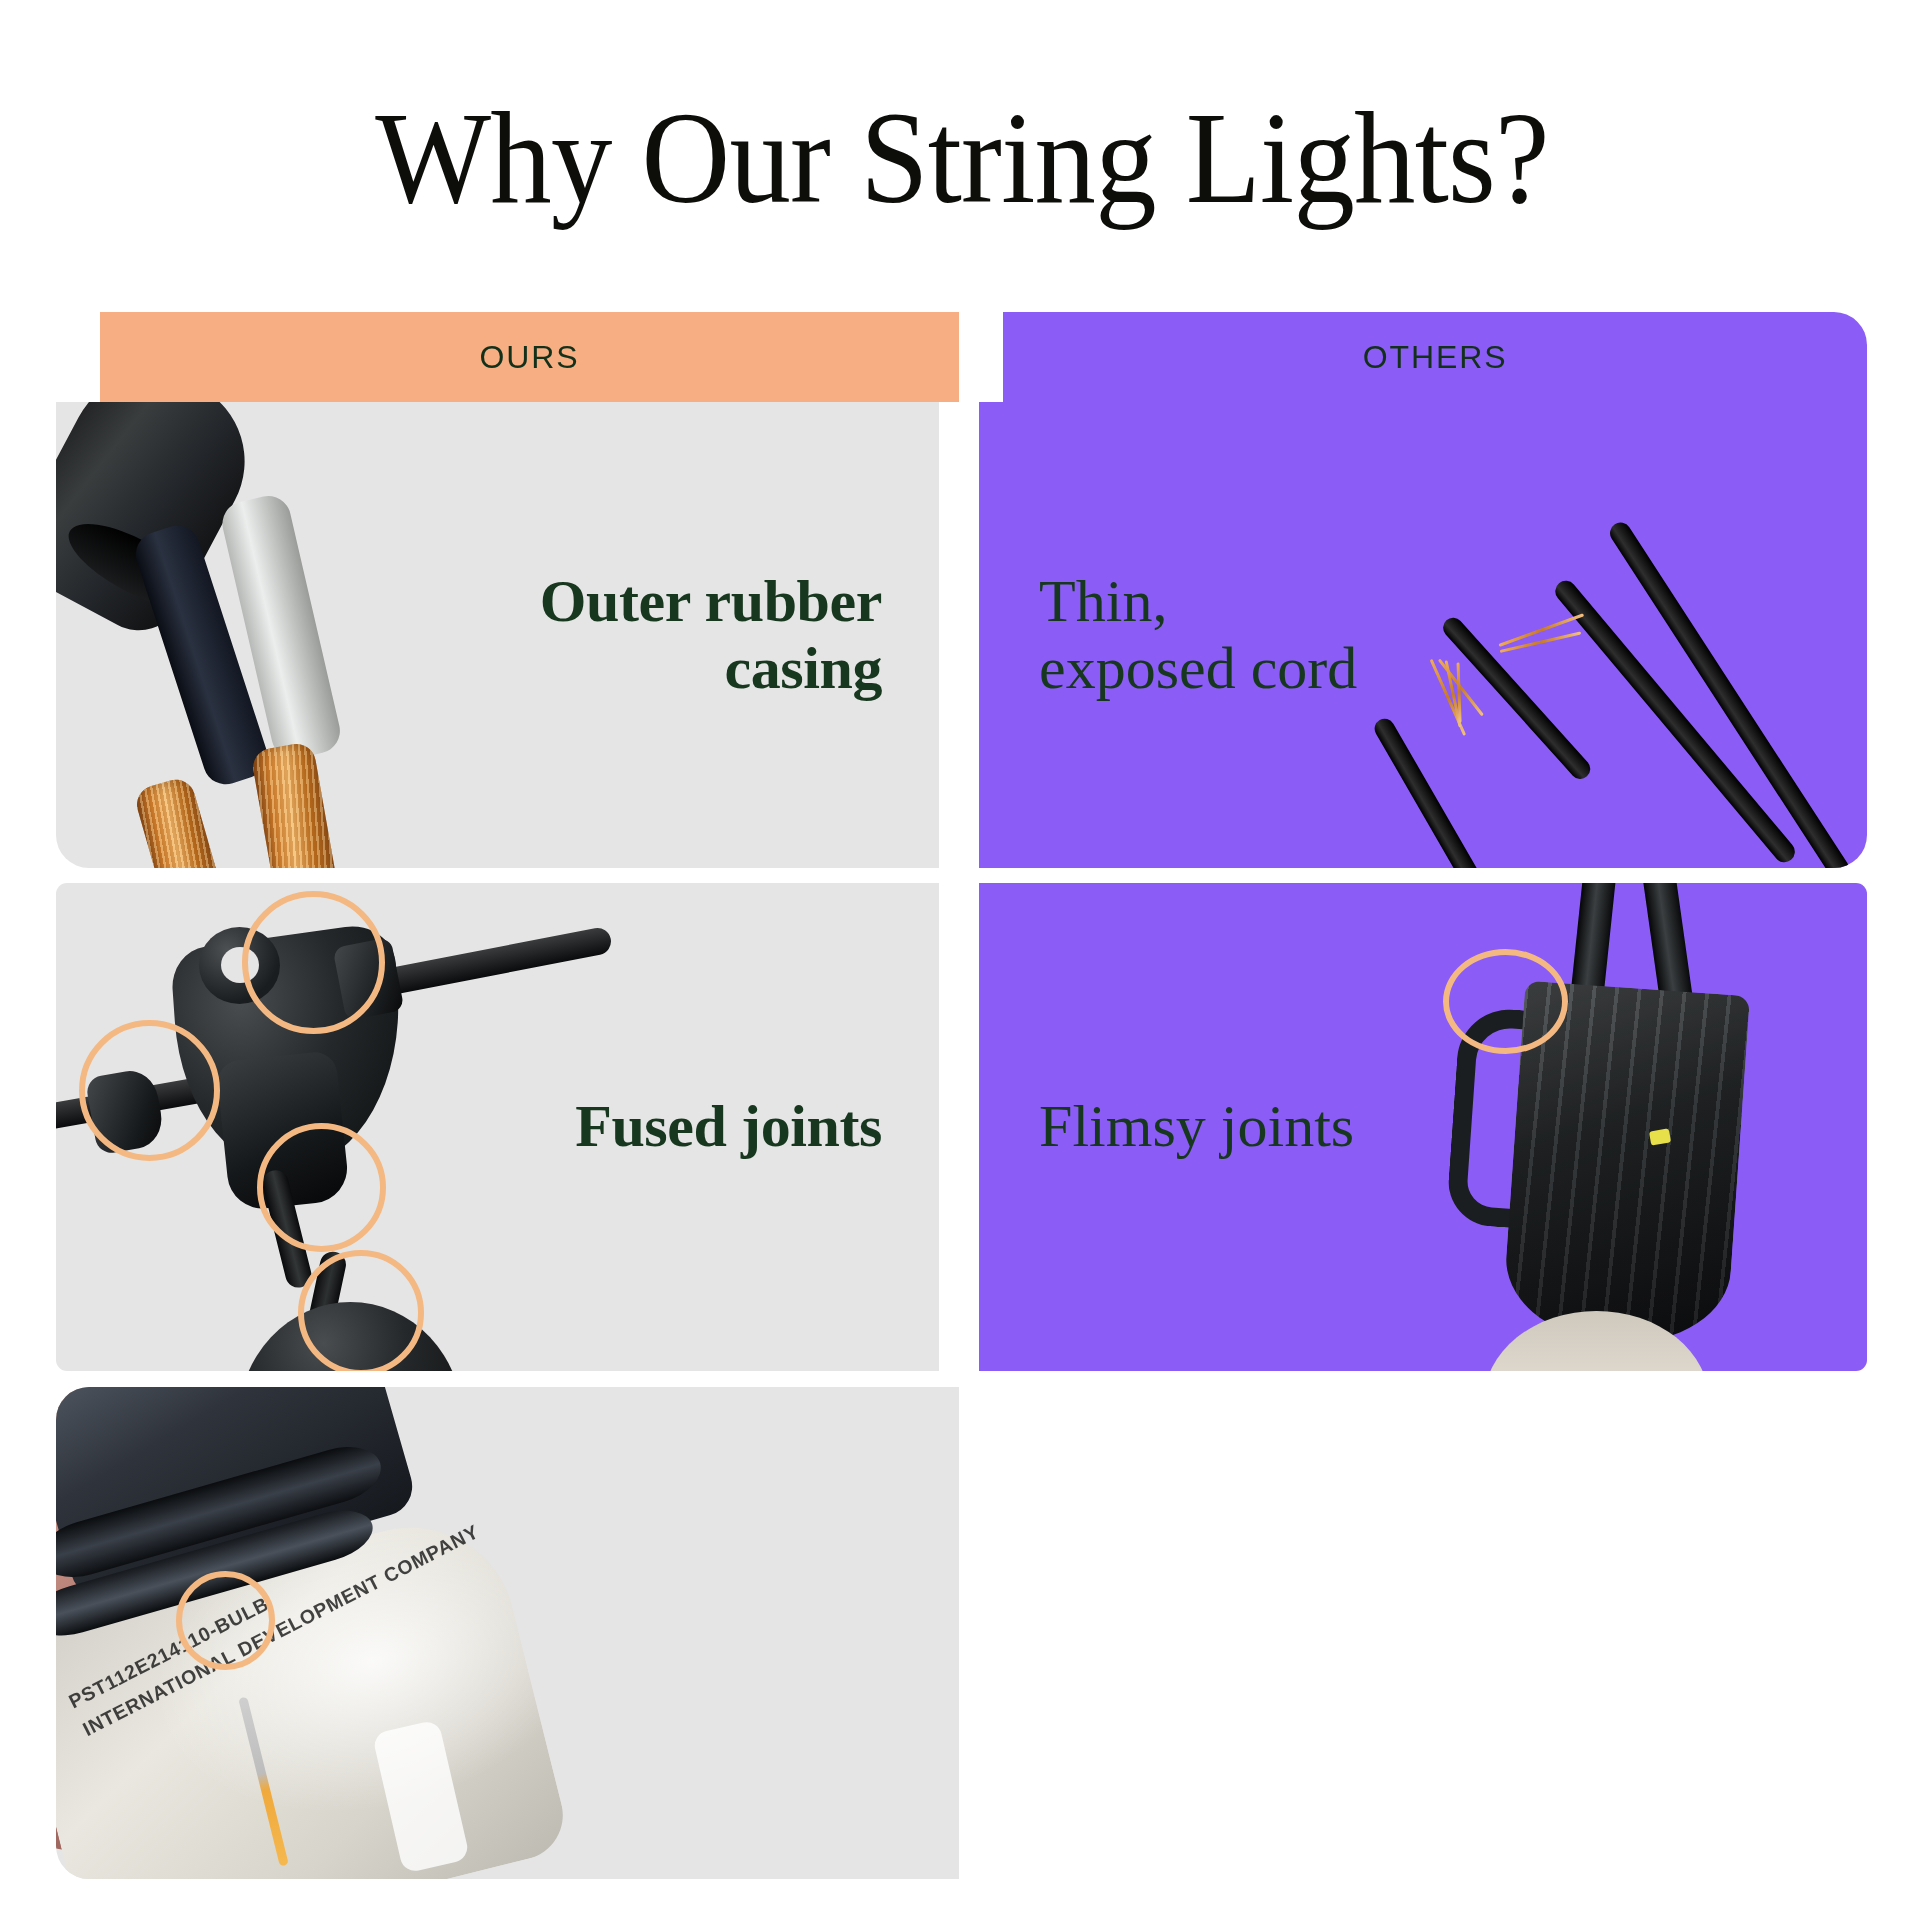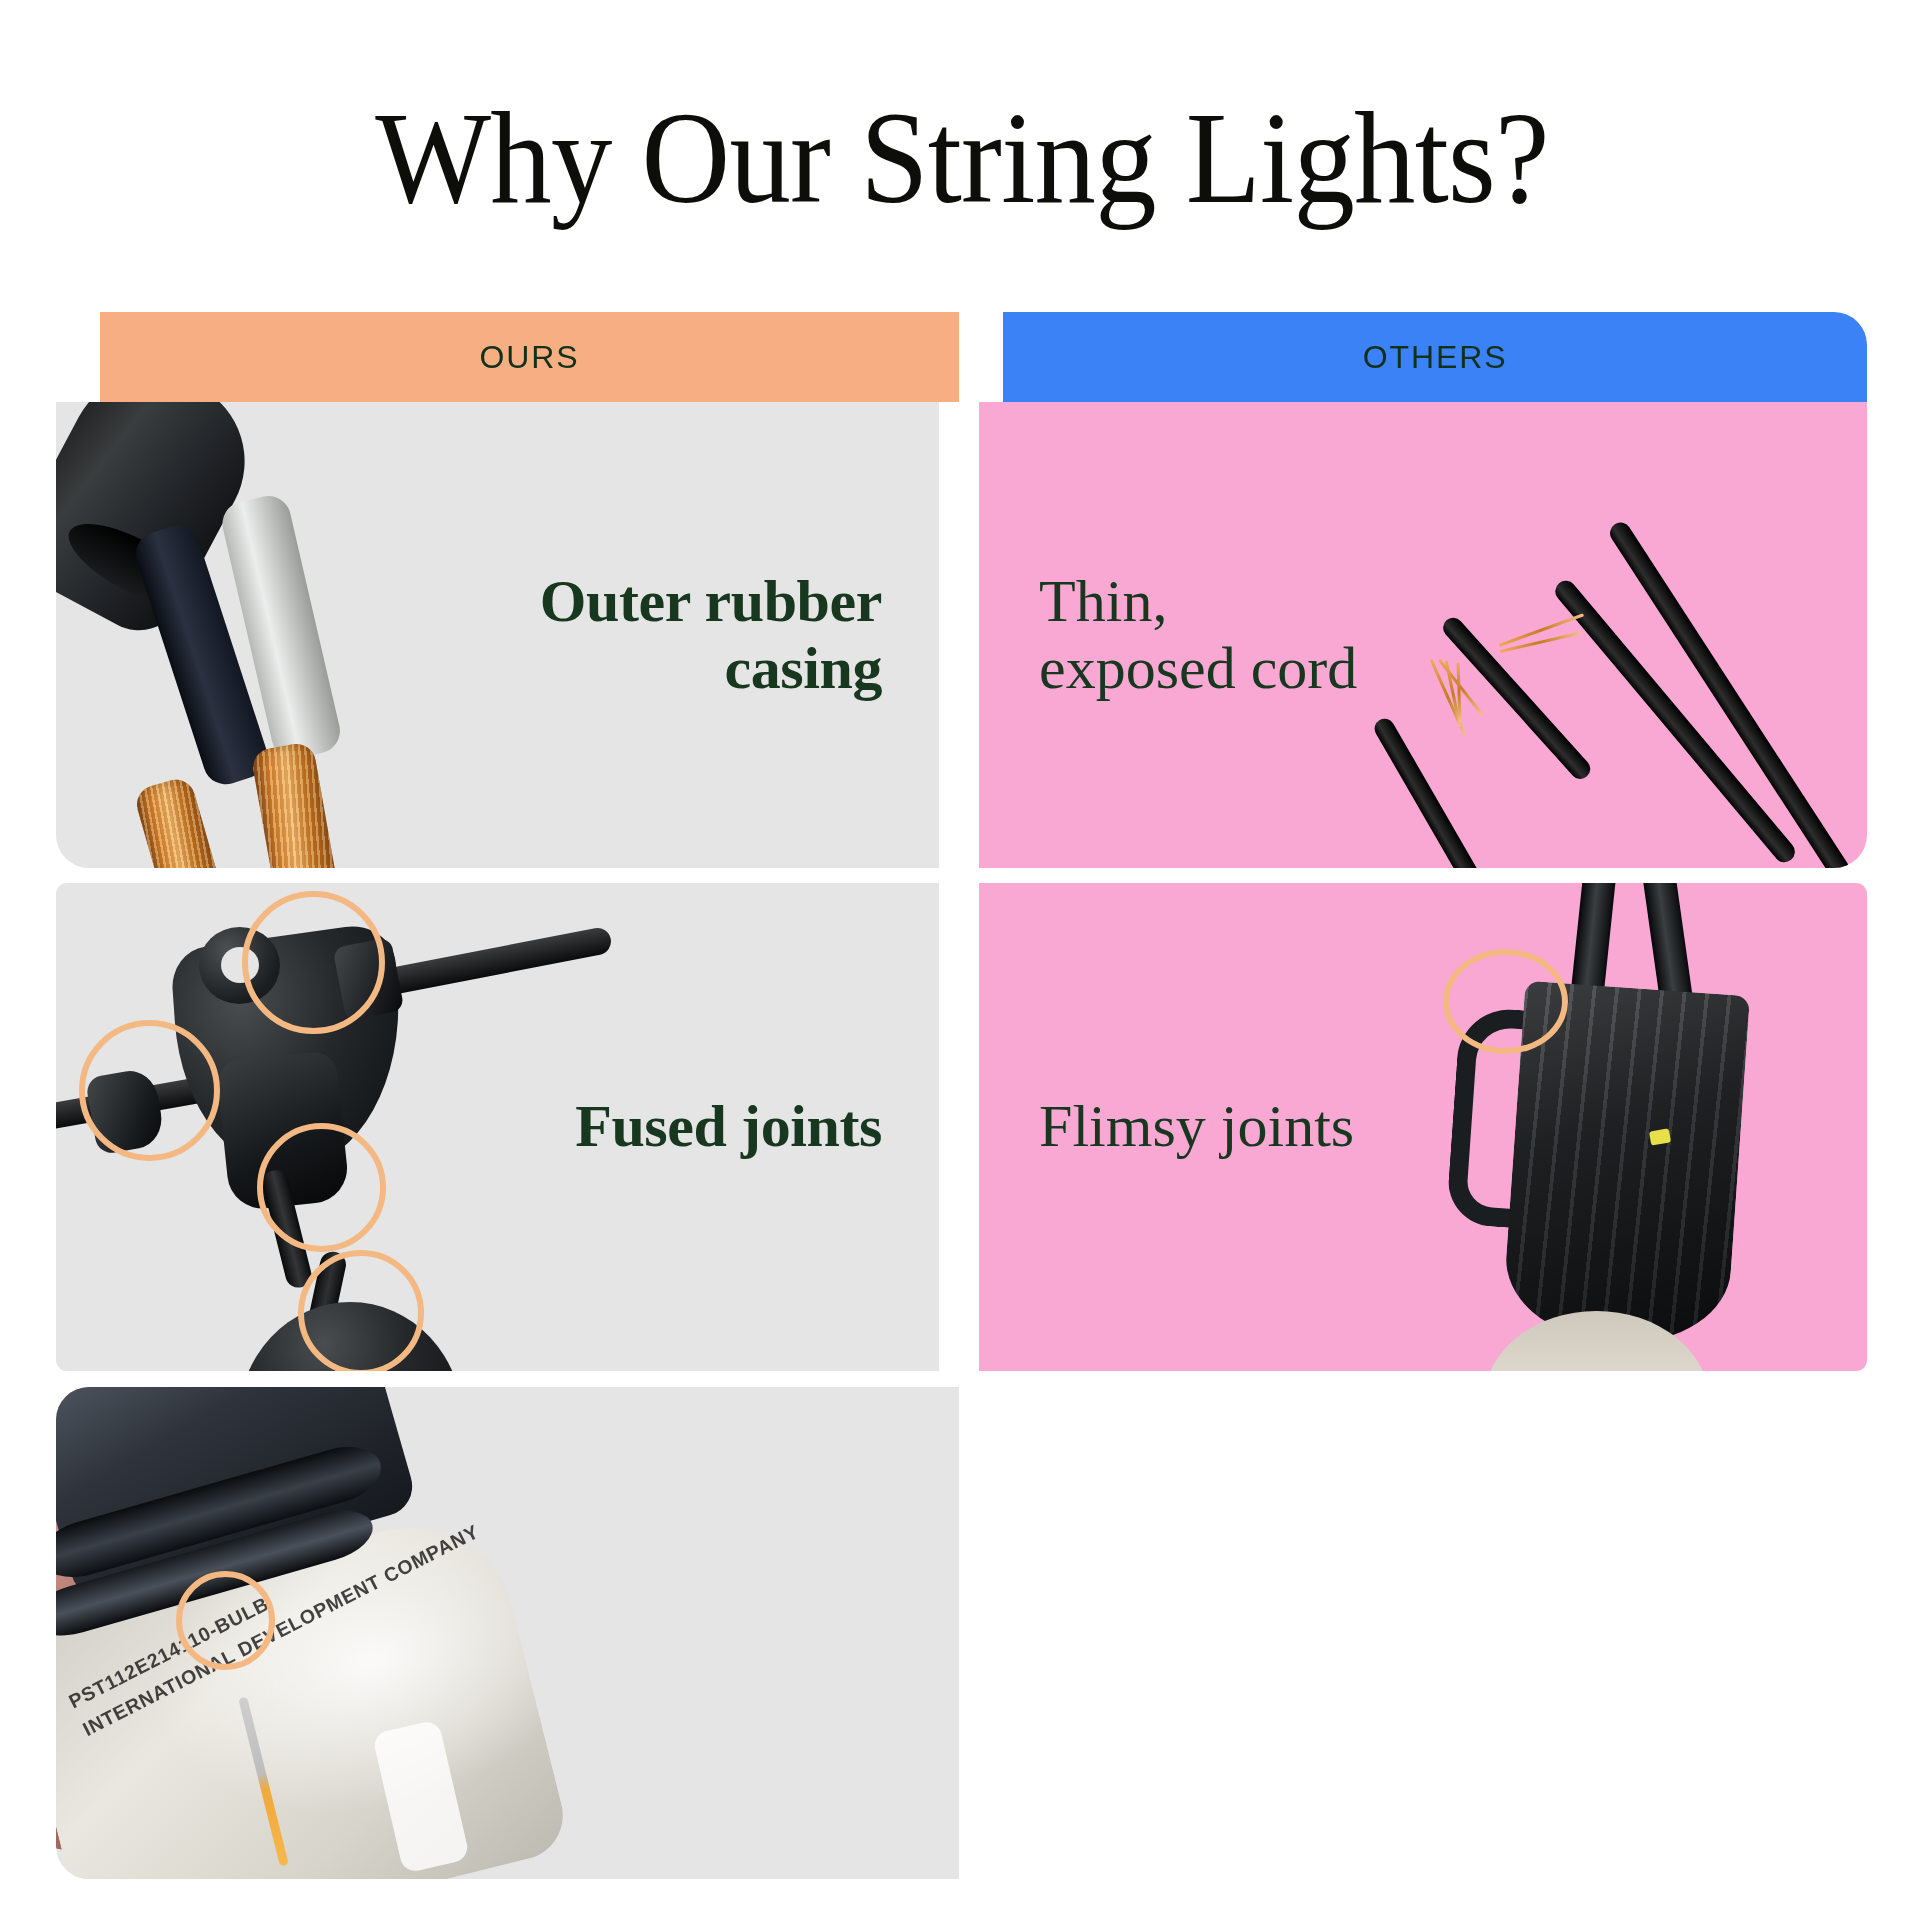--- a/index.html
+++ b/index.html
@@ -43,35 +43,35 @@
   }
   .header-cell {
     display: flex; align-items: center; justify-content: center;
     font-family: "Liberation Sans", sans-serif;
     font-size: 32px;
     letter-spacing: 1.9px;
     color: #13301B;
     margin-left: 44px;
   }
   .header-ours   { width: 903px; background: #F7AE83; }
-  .header-others { width: 908px; background: #3b82f6; }
+  .header-others { width: 908px; background: #8b5cf6; }
 
   
   .row {
     position: absolute; left: 0;
     width: 1811px;
     display: flex;
     overflow: hidden;
   }
   .row-1 { top: 90px;  height: 466px; border-radius: 0 0 33px 33px; }
   .row-2 { top: 571px;  height: 488px; border-radius: 11px; }
   .row-3 { top: 1075px; height: 492px; border-radius: 33px; }
 
   .cell-ours   { position: relative; width: 903px; height: 100%; background: #E5E5E5; overflow: hidden; }
-  .cell-others { position: relative; width: 908px; height: 100%; background: #f9a8d4; overflow: hidden; margin-left: 40px; }
+  .cell-others { position: relative; width: 908px; height: 100%; background: #8b5cf6; overflow: hidden; margin-left: 40px; }
 
   
   .label-ours {
     position: absolute; right: 57px; top: 50%;
     transform: translateY(-50%);
     text-align: right;
     font-family: "Liberation Serif", serif;
     font-weight: 700;
     font-size: 60px;
     line-height: 1.12;

